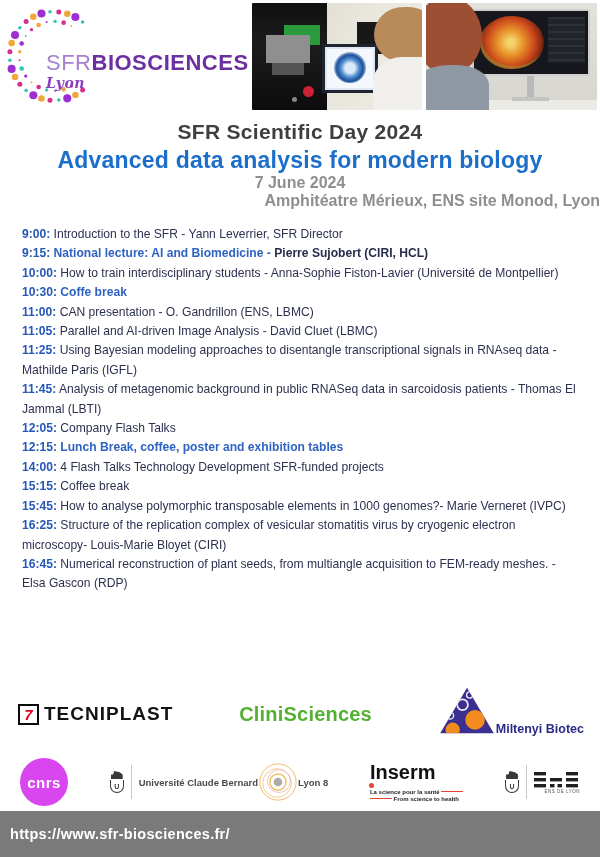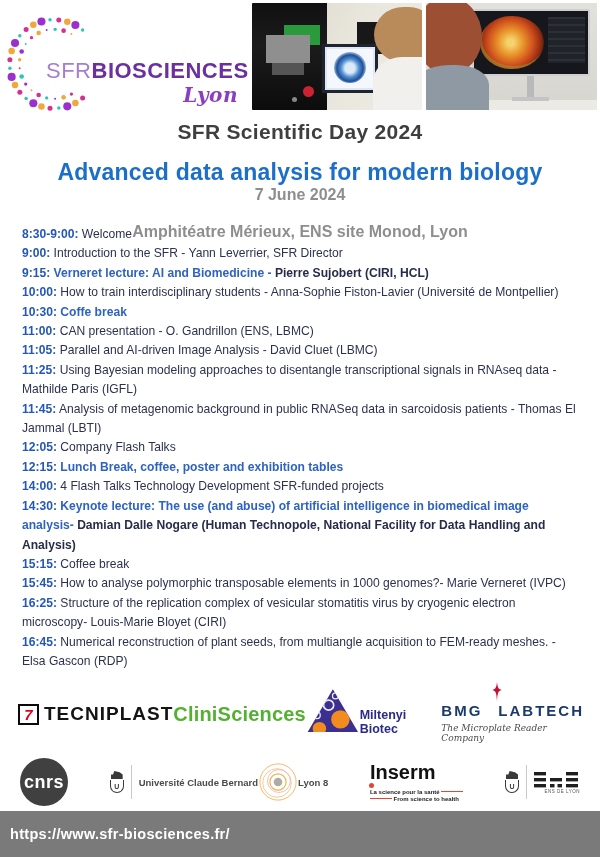--- a/index.html
+++ b/index.html
@@ -2,26 +2,26 @@
 <html><head>
 <meta charset="utf-8">
 <style>
   * { margin:0; padding:0; box-sizing:border-box; }
   html,body { background:#fff; }
   body { font-family:"Liberation Sans", sans-serif; }
   .page { width:600px; height:857px; background:#fff; display:flex; flex-direction:column; overflow:hidden; position:relative; }
 
   
   .header { height:113px; position:relative; background:#fff; flex:0 0 auto; }
-  .logo-block { position:absolute; left:0; top:8px; width:250px; height:113px; }
+  .logo-block { position:absolute; left:0; top:0; width:250px; height:113px; }
   .dots { position:absolute; left:2px; top:2px; width:108px; height:108px; }
   .logo-text { position:absolute; left:46px; top:50px; width:200px; letter-spacing:.5px; white-space:nowrap; }
   .logo-text .sfr { font-size:22px; font-weight:400; color:#a57fd0; }
   .logo-text .bio { font-size:22px; font-weight:700; color:#6b2fa0; }
-  .logo-text .lyon { text-align:right; padding-right:8px; font-family:"DejaVu Serif", serif; font-style:italic; font-weight:700; color:#8a3fc0; font-size:20px; margin-top:-1px; }
+  .logo-text .lyon { padding-right:8px; font-family:"DejaVu Serif", serif; font-style:italic; font-weight:700; color:#8a3fc0; font-size:14px; margin-top:-1px; }
 
   .photo { position:absolute; top:3px; height:107px; overflow:hidden; border-radius:1px; }
   .photo1 { left:252px; width:170px; background:linear-gradient(115deg,#d9d4c6,#e9e6dd 55%,#efece6); }
   .photo2 { left:426px; width:171px; background:linear-gradient(#e3e1dc,#d7d5d0); }
   .p1-machine { position:absolute; left:0; top:0; width:44%; height:100%;
     background:linear-gradient(#101010,#1c1c1c 40%,#0c0c0c); }
   .p1-plate { position:absolute; left:8%; top:30%; width:26%; height:26%; background:#8f8f8f; box-shadow:0 18px 0 -6px #555, 14px -14px 0 -4px #2a9a3c; }
   .p1-knob { position:absolute; left:30%; top:78%; width:11px; height:11px; border-radius:50%; background:#cc2233; box-shadow:-14px 8px 0 -3px #888; }
   .p1-screen2 { position:absolute; right:12%; top:18%; width:26%; height:30%; background:#181818; }
   .p1-monitor { position:absolute; left:41%; top:38%; width:33%; height:46%; background:#f4f8fc; border:3px solid #1e2430;
@@ -39,23 +39,23 @@
     background:radial-gradient(circle at 48% 50%, #f5d36b 0 8%, #e8932a 30%, #cc4a1c 55%, #8a2a12 72%, #2a130a 84%, #15171c 92%);
     box-shadow:inset 2px -3px 0 0 rgba(140,200,60,.35); }
   .p2-panel { position:absolute; right:3%; top:9%; width:32%; height:74%; background:#22252c;
     background-image:repeating-linear-gradient(#2f333b 0 2px, transparent 2px 7px); opacity:.9; }
   .p2-stand { position:absolute; left:59%; top:68%; width:4%; height:22%; background:#b9b9b9; }
   .p2-base { position:absolute; left:50%; top:88%; width:22%; height:4%; background:#c4c4c4; }
 
   
   .titles { text-align:center; padding-top:7px; height:107px; flex:0 0 auto; }
   .t1 { font-size:21px; font-weight:700; color:#3f3f3f; letter-spacing:.3px; }
-  .t2 { font-size:23px; font-weight:700; color:#1c6fc9; margin-top:15px; letter-spacing:.2px; }
+  .t2 { font-size:23px; font-weight:700; color:#1c6fc9; margin-top:3px; letter-spacing:.2px; }
   .t3 { font-size:16px; font-weight:700; color:#8e8e8e; }
-  .t4 { font-size:16px; font-weight:700; color:#8e8e8e; margin-top:19px; }
+  .t4 { font-size:16px; font-weight:700; color:#8e8e8e; margin-top:0;text-align:right; }
 
   
   .schedule { flex:1 1 auto; padding:5px 18px 0 22px; overflow:hidden; }
   .sched-item { font-size:12.1px; line-height:19.4px; color:#2d3150; }
   .sched-item .t { color:#2457b8; font-weight:700; }
   .sched-item .b { color:#2f63c2; font-weight:700; }
   .sched-item .m { color:#2d3150; font-weight:400; }
   .sched-item .s { color:#272c4a; font-weight:700; }
 
   
@@ -67,21 +67,21 @@
   .clini { font-size:20px; font-weight:700; color:#54b031; letter-spacing:.2px; }
   .milt { display:flex; flex-direction:row; align-items:flex-end; margin-top:-6px; }
   .milt-name { font-size:12.5px; font-weight:700; color:#2b2b86; margin-top:2px; }
   .bmg { position:relative; display:flex; flex-direction:column; align-items:flex-start; padding-top:16px; }
   .bmg-row { display:flex; gap:16px; font-size:15px; font-weight:700; color:#1b3a6b; letter-spacing:2px; }
   .bmg-star { position:absolute; left:48px; top:-6px; }
   .bmg-tag { font-family:"DejaVu Serif", serif; font-style:italic; font-size:9px; color:#4a4a4a; margin-top:4px; }
 
   
   .institutions { height:58px; flex:0 0 auto; display:flex; align-items:center; justify-content:space-between; padding:0 20px; }
-  .cnrs { width:48px; height:48px; border-radius:50%; background:#404040; color:#fff; display:flex; align-items:center; justify-content:center; font-size:18px; font-weight:700; letter-spacing:.5px; }
+  .cnrs { width:48px; height:48px; border-radius:50%; background:#d946ef; color:#fff; display:flex; align-items:center; justify-content:center; font-size:15px; font-weight:700; letter-spacing:.5px; }
   .crest { display:flex; flex-direction:column; align-items:center; gap:1px; }
   .crest .lion { width:12px; height:8px; background:#3a3a3a; clip-path:polygon(0 100%,0 45%,20% 45%,30% 0,75% 15%,100% 45%,100% 100%); }
   .crest .shield { width:14px; height:13px; border:1.6px solid #3a3a3a; border-top:none; border-radius:0 0 7px 7px; font-size:7px; font-weight:700; color:#3a3a3a; display:flex; align-items:center; justify-content:center; }
   .vdiv { width:1px; height:34px; background:#c9c9c9; margin:0 7px; }
   .ucbl { display:flex; align-items:center; }
   .ucbl-name, .ucbl-campus { font-size:9.5px; font-weight:700; color:#4a4a4a; white-space:nowrap; }
   .inserm { display:flex; flex-direction:column; align-items:flex-start;justify-content:space-between; }
   .inserm-name { font-size:20px; font-weight:800; color:#111; position:relative; line-height:1; }
   .inserm-dot { position:absolute; left:-1px; bottom:-6px; width:5px; height:5px; border-radius:50%; background:#e8432d; }
   .inserm-tags { margin-top:7px; font-size:6px; font-weight:700; color:#222; line-height:7px; }
@@ -176,33 +176,31 @@
   </header>
 
   <section class="titles">
     <div class="t1">SFR Scientific Day 2024</div>
     <div class="t2">Advanced data analysis for modern biology</div>
     <div class="t3">7 June 2024</div>
     <div class="t4">Amphitéatre Mérieux, ENS site Monod, Lyon</div>
   </section>
 
   <section class="schedule">
-      <div class="sched-item"><span class="t">8:30-9:00:</span><span class="m"> Welcome</span></div>
       <div class="sched-item"><span class="t">9:00:</span><span class="m"> Introduction to the SFR - Yann Leverrier, SFR Director</span></div>
-      <div class="sched-item"><span class="t">9:15:</span><span class="b"> Verneret lecture: AI and Biomedicine - </span><span class="s">Pierre Sujobert (CIRI, HCL)</span></div>
+      <div class="sched-item"><span class="t">9:15:</span><span class="b"> National lecture: AI and Biomedicine - </span><span class="s">Pierre Sujobert (CIRI, HCL)</span></div>
       <div class="sched-item"><span class="t">10:00:</span><span class="m"> How to train interdisciplinary students - Anna-Sophie Fiston-Lavier (Université de Montpellier)</span></div>
       <div class="sched-item"><span class="t">10:30:</span><span class="b"> Coffe break</span></div>
       <div class="sched-item"><span class="t">11:00:</span><span class="m"> CAN presentation - O. Gandrillon (ENS, LBMC)</span></div>
       <div class="sched-item"><span class="t">11:05:</span><span class="m"> Parallel and AI-driven Image Analysis - David Cluet (LBMC)</span></div>
       <div class="sched-item"><span class="t">11:25:</span><span class="m"> Using Bayesian modeling approaches to disentangle transcriptional signals in RNAseq data - Mathilde Paris (IGFL)</span></div>
       <div class="sched-item"><span class="t">11:45:</span><span class="m">  Analysis of metagenomic background in public RNASeq data in sarcoidosis patients  - Thomas El Jammal (LBTI)</span></div>
       <div class="sched-item"><span class="t">12:05:</span><span class="m"> Company Flash Talks</span></div>
       <div class="sched-item"><span class="t">12:15:</span><span class="b"> Lunch Break, coffee, poster and exhibition tables</span></div>
       <div class="sched-item"><span class="t">14:00:</span><span class="m"> 4 Flash Talks Technology Development SFR-funded projects</span></div>
-      <div class="sched-item"><span class="t">14:30:</span><span class="b"> Keynote lecture: The use (and abuse) of artificial intelligence in biomedical image analysis- </span><span class="s">Damian Dalle Nogare (Human Technopole, National Facility for Data Handling and Analysis)</span></div>
       <div class="sched-item"><span class="t">15:15:</span><span class="m"> Coffee break</span></div>
       <div class="sched-item"><span class="t">15:45:</span><span class="m"> How to analyse polymorphic transposable elements in 1000 genomes?- Marie Verneret (IVPC)</span></div>
       <div class="sched-item"><span class="t">16:25:</span><span class="m"> Structure of the replication complex of vesicular stomatitis virus by cryogenic electron microscopy-  Louis-Marie Bloyet (CIRI)</span></div>
       <div class="sched-item"><span class="t">16:45:</span><span class="m"> Numerical reconstruction of plant seeds, from multiangle acquisition to FEM-ready meshes. - Elsa Gascon (RDP)</span></div>
       <div class="sched-item"></div>
     </section>
 
   <section class="sponsors">
     <div class="tecni">
       <div class="tecni-box">
@@ -225,30 +223,20 @@
           <circle cx="41" cy="38" r="11" fill="#f28c1e"></circle>
           <circle cx="16" cy="49" r="8" fill="#f28c1e"></circle>
           <circle cx="27" cy="21" r="6" fill="none" stroke="#efeaf8" stroke-width="2"></circle>
           <circle cx="13" cy="33" r="4" fill="none" stroke="#efeaf8" stroke-width="1.5"></circle>
           <circle cx="35" cy="10" r="3.5" fill="none" stroke="#efeaf8" stroke-width="1.5"></circle>
         </g>
       </svg>
       <span class="milt-name">Miltenyi Biotec</span>
     </div>
 
-    <div class="bmg">
-      <svg class="bmg-star" width="16" height="24" viewBox="0 0 24 30">
-        <path d="M12 0 C12.9 8 13.6 10.4 19 12 C13.6 13.6 12.9 16 12 29 C11.1 16 10.4 13.6 5 12 C10.4 10.4 11.1 8 12 0 Z" fill="#c41230"></path>
-      </svg>
-      <div class="bmg-row">
-        <span>BMG</span>
-        <span>LABTECH</span>
-      </div>
-      <div class="bmg-tag">The Microplate Reader Company</div>
-    </div>
   </section>
 
   <section class="institutions">
     <div class="cnrs">cnrs</div>
 
     <div class="ucbl">
       <div class="crest">
         <div class="lion"></div>
         <div class="shield">U</div>
       </div>

